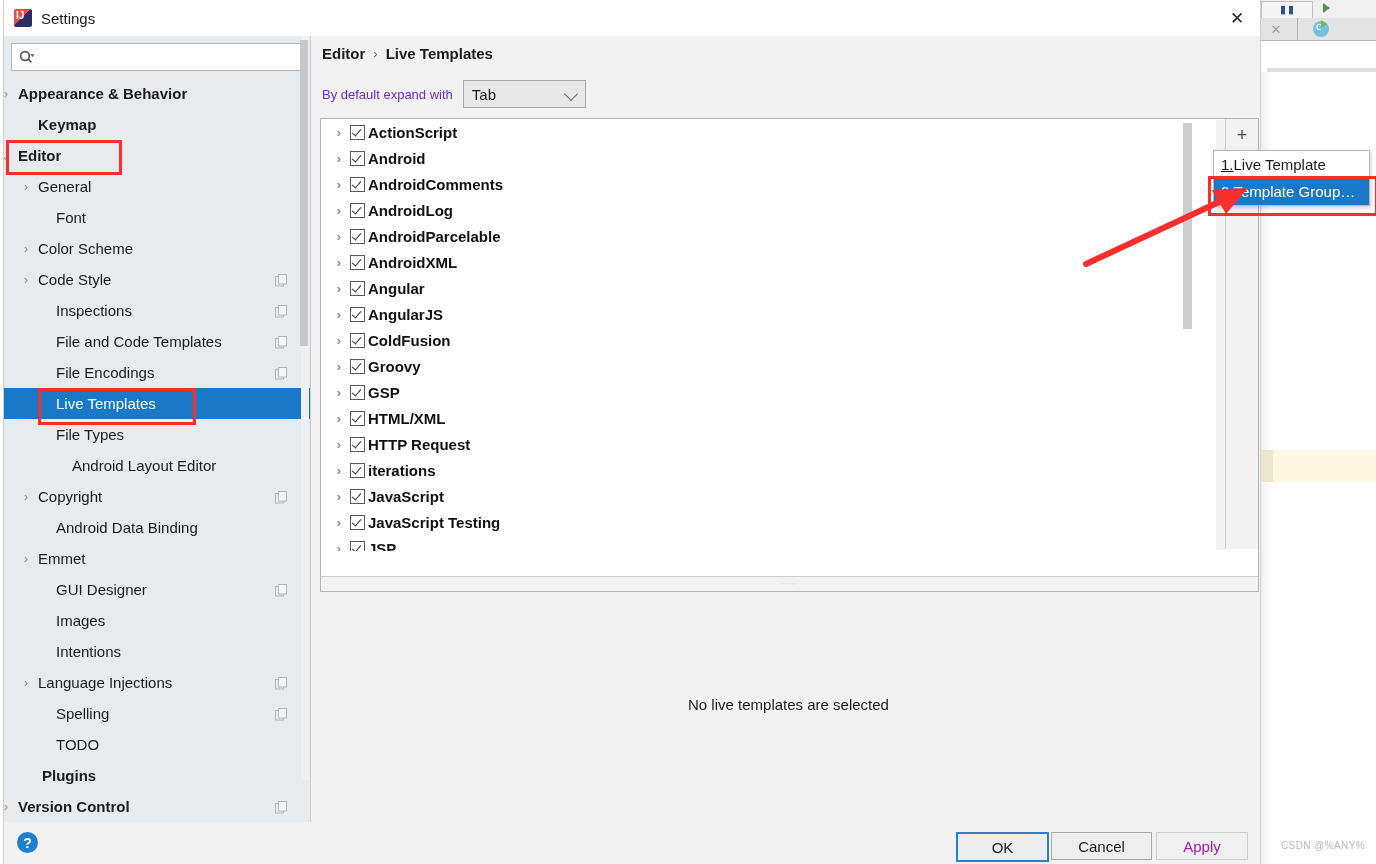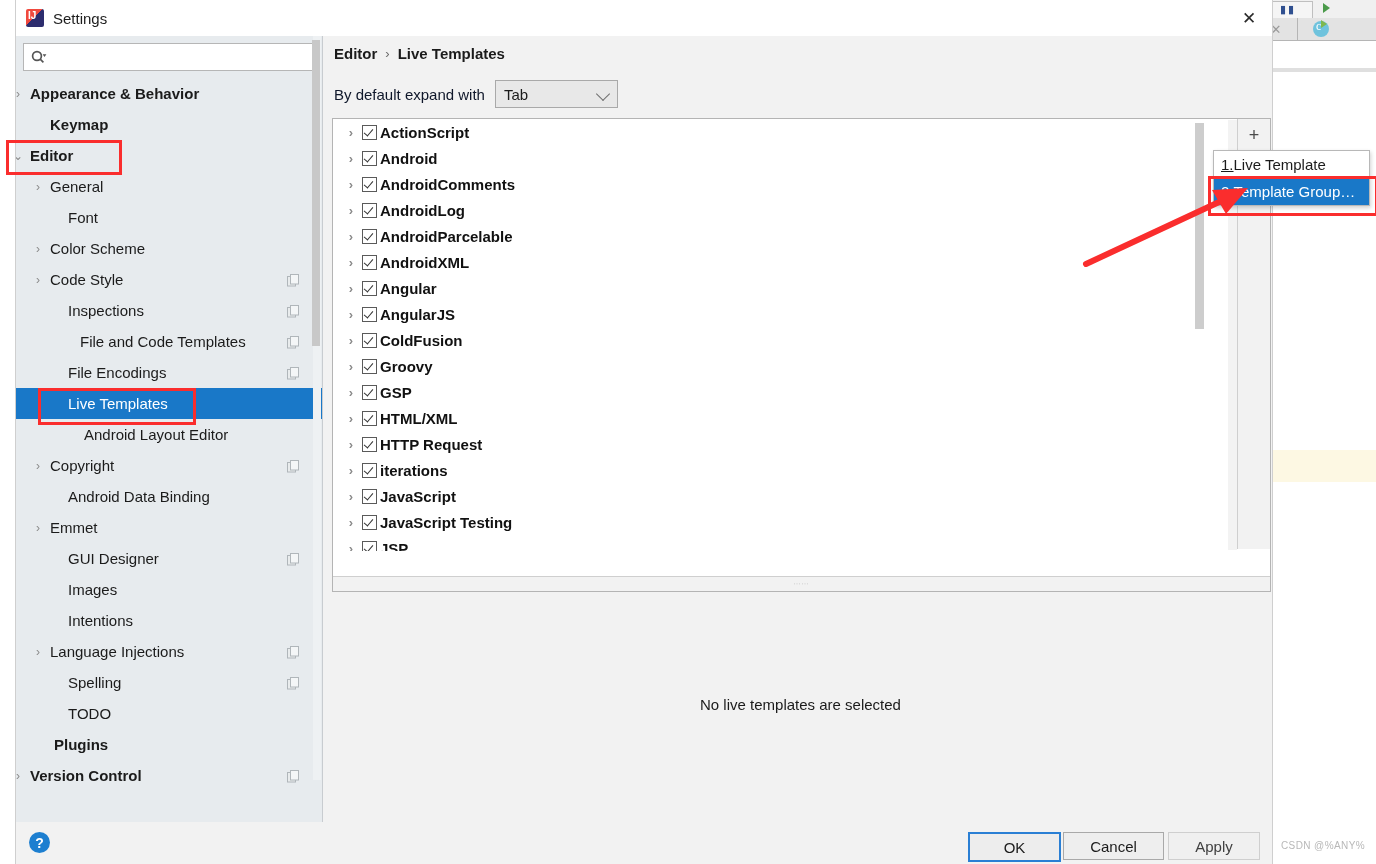--- a/index.html
+++ b/index.html
@@ -96,21 +96,21 @@
     position: absolute; left: 0; top: 0; width: 1px; height: 864px;
     background: #8a8a8a;
   }
   .watermark {
     position: absolute; left: 1281px; top: 840px;
     font-size: 10px; color: #b8b8b8; letter-spacing: 0.4px;
   }
 
   
   .dialog {
-    position: absolute; left: 16px; top: 0; width: 1256px; height: 864px;
+    position: absolute; left: 4px; top: 0; width: 1256px; height: 864px;
     background: #f2f2f2;
     box-shadow: 0 0 0 1px #cfcfcf;
   }
   .titlebar {
     position: absolute; left: 0; top: 0; width: 1256px; height: 36px;
     background: #ffffff;
     display: flex; align-items: center;
   }
   .title-icon {
     position: relative; margin-left: 10px; width: 18px; height: 18px;
@@ -185,21 +185,21 @@
   .breadcrumb {
     position: absolute; left: 11px; top: 9px;
     font-size: 15px; font-weight: bold; color: #1b1b1b;
     display: flex; align-items: center; gap: 8px;
   }
   .bc-sep { color: #6a6a6a; font-weight: normal; font-size: 13px; }
   .expand-row {
     position: absolute; left: 11px; top: 44px;
     display: flex; align-items: center; gap: 10px;
   }
-  .expand-label { font-size: 15px; color: #0f172a; }
+  .expand-label { font-size: 13px; color: #6d28d9; }
   .combo {
     width: 121px; height: 26px;
     background: #e8e8e8; border: 1px solid #a9a9a9;
     display: flex; align-items: center; position: relative;
   }
   .combo-text { margin-left: 8px; font-size: 15px; color: #1b1b1b; }
   .combo-arrow {
     position: absolute; right: 9px; top: 8px;
     width: 9px; height: 9px;
     border-left: 1.6px solid #6f6f6f; border-bottom: 1.6px solid #6f6f6f;
@@ -279,21 +279,21 @@
     font-size: 14px; font-weight: bold; cursor: pointer;
   }
   .btn {
     position: absolute; top: 10px; height: 26px;
     background: #eeeeee; border: 1px solid #a9a9a9;
     display: flex; align-items: center; justify-content: center;
     font-size: 15px; color: #1b1b1b; cursor: pointer;
   }
   .btn.ok { left: 952px; width: 89px; border: 2px solid #2a7fd4; background: #ededed; }
   .btn.cancel { left: 1047px; width: 99px; }
-  .btn.apply { left: 1152px; width: 90px; color: #404040; background: #f0f0f0; border-color: #cfcfcf; }
+  .btn.apply { left: 1152px; width: 90px; color: #a21caf; background: #f0f0f0; border-color: #cfcfcf; }
 
   
   .popup {
     position: absolute; left: 1213px; top: 150px; width: 155px;
     background: #ffffff; border: 1px solid #b8b8b8;
     box-shadow: 1px 2px 4px rgba(0,0,0,0.18);
     z-index: 40;
   }
   .popup-item {
     height: 27px; display: flex; align-items: center;
@@ -392,37 +392,41 @@
           <div class="tree-row">
             <span class="chev" style="margin-left: 32px;"></span>
             <span class="lbl" style="margin-left: 4px;">Inspections</span>
             <span class="copy-badge"><svg width="13" height="13" viewBox="0 0 13 13">
                 <rect x="0.5" y="2.5" width="8" height="9.5" fill="#e9eced" stroke="#b0b6ba"></rect>
                 <rect x="3.5" y="0.5" width="8" height="9.5" fill="#f4f6f7" stroke="#b0b6ba"></rect>
               </svg></span>
           </div>
           <div class="tree-row">
             <span class="chev" style="margin-left: 32px;"></span>
-            <span class="lbl" style="margin-left: 16px;">File and Code Templates</span>
+            <span class="lbl" style="margin-left: 4px;">File and Code Templates</span>
             <span class="copy-badge"><svg width="13" height="13" viewBox="0 0 13 13">
                 <rect x="0.5" y="2.5" width="8" height="9.5" fill="#e9eced" stroke="#b0b6ba"></rect>
                 <rect x="3.5" y="0.5" width="8" height="9.5" fill="#f4f6f7" stroke="#b0b6ba"></rect>
               </svg></span>
           </div>
           <div class="tree-row">
             <span class="chev" style="margin-left: 32px;"></span>
             <span class="lbl" style="margin-left: 4px;">File Encodings</span>
             <span class="copy-badge"><svg width="13" height="13" viewBox="0 0 13 13">
                 <rect x="0.5" y="2.5" width="8" height="9.5" fill="#e9eced" stroke="#b0b6ba"></rect>
                 <rect x="3.5" y="0.5" width="8" height="9.5" fill="#f4f6f7" stroke="#b0b6ba"></rect>
               </svg></span>
           </div>
           <div class="tree-row sel">
             <span class="chev" style="margin-left: 32px;"></span>
             <span class="lbl" style="margin-left: 4px;">Live Templates</span>
+          </div>
+          <div class="tree-row">
+            <span class="chev" style="margin-left: 32px;"></span>
+            <span class="lbl" style="margin-left: 4px;">File Types</span>
           </div>
           <div class="tree-row">
             <span class="chev" style="margin-left: 32px;"></span>
             <span class="lbl" style="margin-left: 20px;">Android Layout Editor</span>
           </div>
           <div class="tree-row">
             <span class="chev" style="margin-left: 14px;">›</span>
             <span class="lbl" style="margin-left: 4px;">Copyright</span>
             <span class="copy-badge"><svg width="13" height="13" viewBox="0 0 13 13">
                 <rect x="0.5" y="2.5" width="8" height="9.5" fill="#e9eced" stroke="#b0b6ba"></rect>

